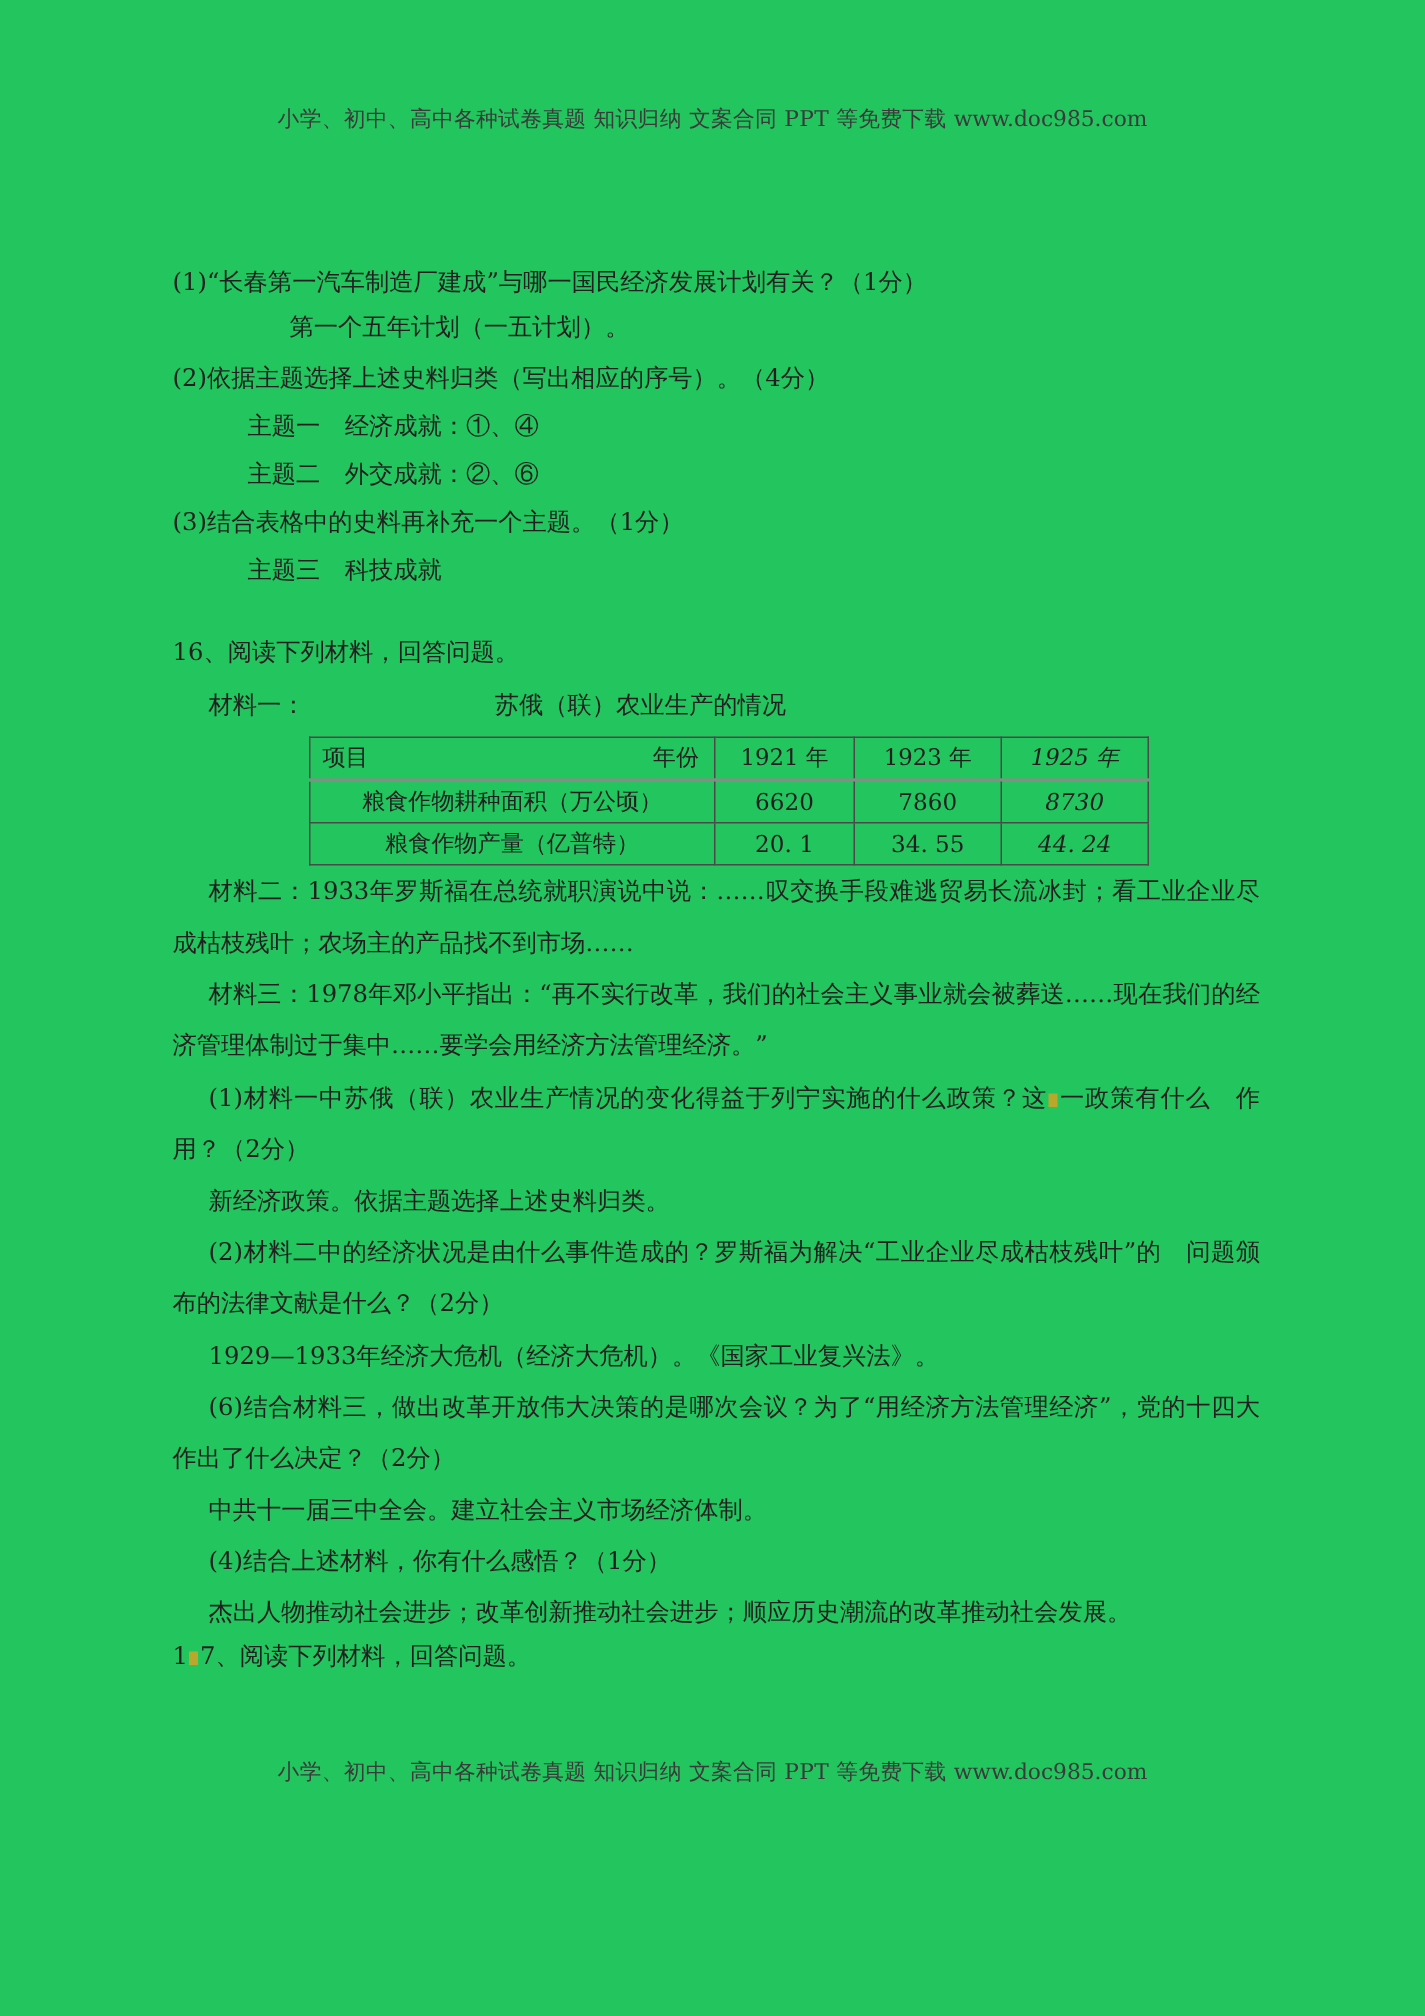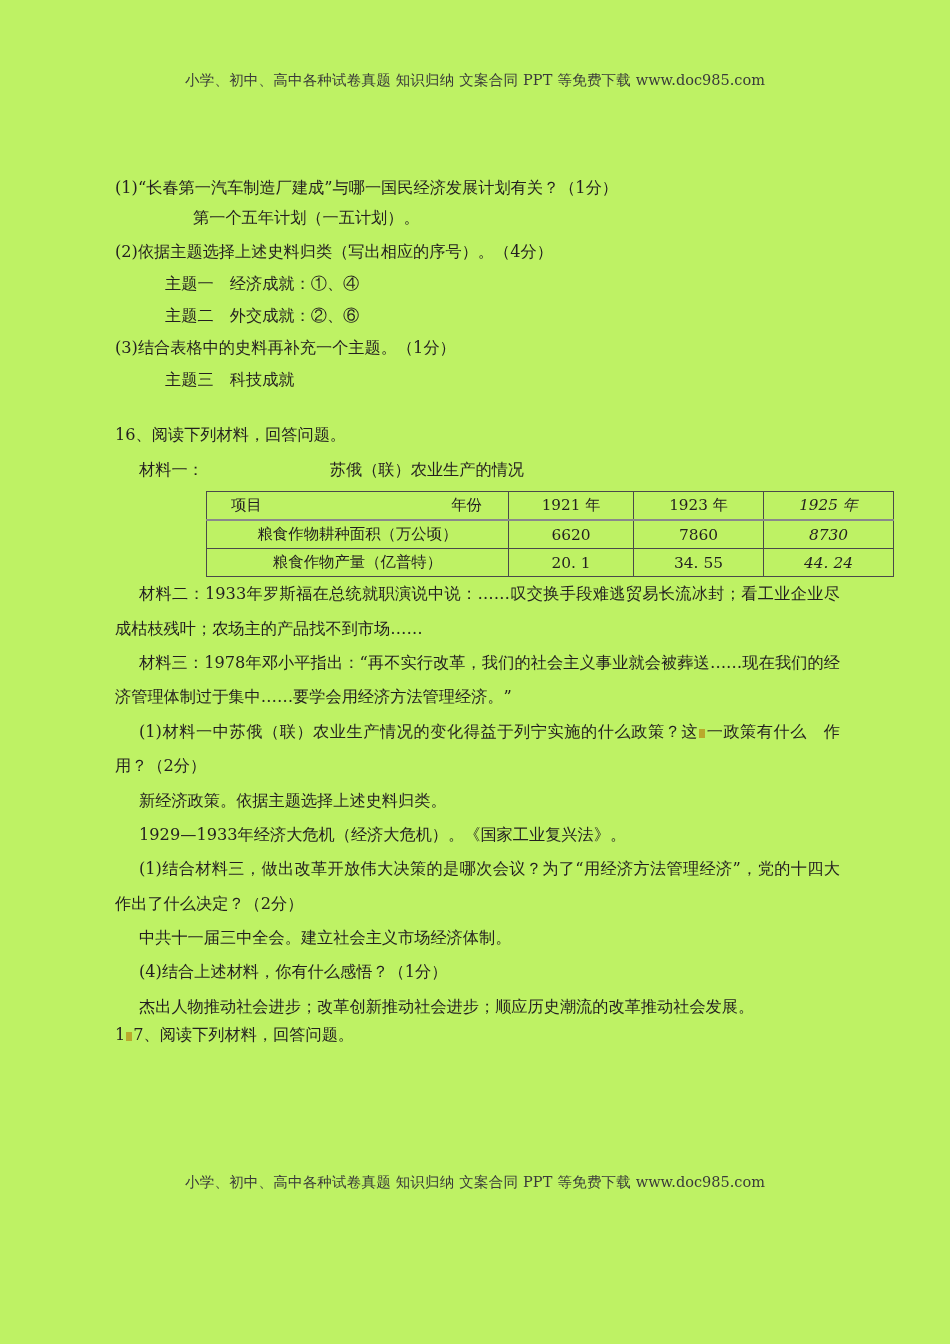--- a/index.html
+++ b/index.html
@@ -8,21 +8,21 @@
     background: #ffffff;
   }
   body {
     font-family: "DejaVu Serif", "Liberation Serif", serif;
     color: #231f20;
   }
   .page {
     position: relative;
     width: 950px;
     height: 1344px;
-    background: #bef264;
+    background: #22c55e;
     overflow: hidden;
   }
 
   
   .running {
     position: absolute;
     left: 0;
     width: 950px;
     text-align: center;
     font-size: 14.5px;
@@ -116,21 +116,21 @@
     border-collapse: collapse;
     table-layout: fixed;
     width: 539px;
     font-size: 15.4px;
   }
   table.data td {
     border: 1px solid #4a4a4a;
     height: 27px;
     text-align: center;
     vertical-align: middle;
-    padding: 0 18px;
+    padding: 0 2px;
     color: #231f20;
     white-space: nowrap;
   }
   table.data tr.hdr td { border-bottom: 2px solid #8a8a8a; }
   td.c0 { width: 265px; }
   td.c1 { width: 88px; }
   td.c2 { width: 93px; }
   td.c3 { width: 93px; font-style: italic; }
   .hdr-split {
     display: flex;
@@ -204,24 +204,25 @@
     </div>
 
     <p class="mat"><span class="lead">材料二：1933年罗斯福在总统就职演说中说：……叹交换手段难逃贸易长流冰封；看工业企业尽成枯枝残叶；农场主的产品找不到市场……</span></p>
 
     <p class="mat"><span class="lead">材料三：1978年邓小平指出：“再不实行改革，我们的社会主义事业就会被葬送……现在我们的经济管理体制过于集中……要学会用经济方法管理经济。”</span></p>
 
     <p class="qblock"><span class="lead">(1)材料一中苏俄（联）农业生产情况的变化得益于列宁实施的什么政策？这</span><span class="mark"></span><span>一政策有什么　作用？（2分）</span></p>
 
     <p class="ansline">新经济政策。依据主题选择上述史料归类。</p>
 
+    <p class="qblock"><span class="lead">(2)材料二中的经济状况是由什么事件造成的？罗斯福为解决“工业企业尽成枯枝残叶”的　问题颁布的法律文献是什么？（2分）</span></p>
 
     <p class="ansline">1929—1933年经济大危机（经济大危机）。《国家工业复兴法》。</p>
 
-    <p class="qblock"><span class="lead">(1)结合材料三，做出改革开放伟大决策的是哪次会议？为了“用经济方法管理经济”，党的十四大作出了什么决定？（2分）</span></p>
+    <p class="qblock"><span class="lead">(6)结合材料三，做出改革开放伟大决策的是哪次会议？为了“用经济方法管理经济”，党的十四大作出了什么决定？（2分）</span></p>
 
     <p class="ansline">中共十一届三中全会。建立社会主义市场经济体制。</p>
 
     <p class="qblock"><span class="lead">(4)结合上述材料，你有什么感悟？（1分）</span></p>
 
     <p class="ansline">杰出人物推动社会进步；改革创新推动社会进步；顺应历史潮流的改革推动社会发展。</p>
 
     <p class="q17"><span>1</span><span class="mark"></span><span>7、阅读下列材料，回答问题。</span></p>
 
   </div>

